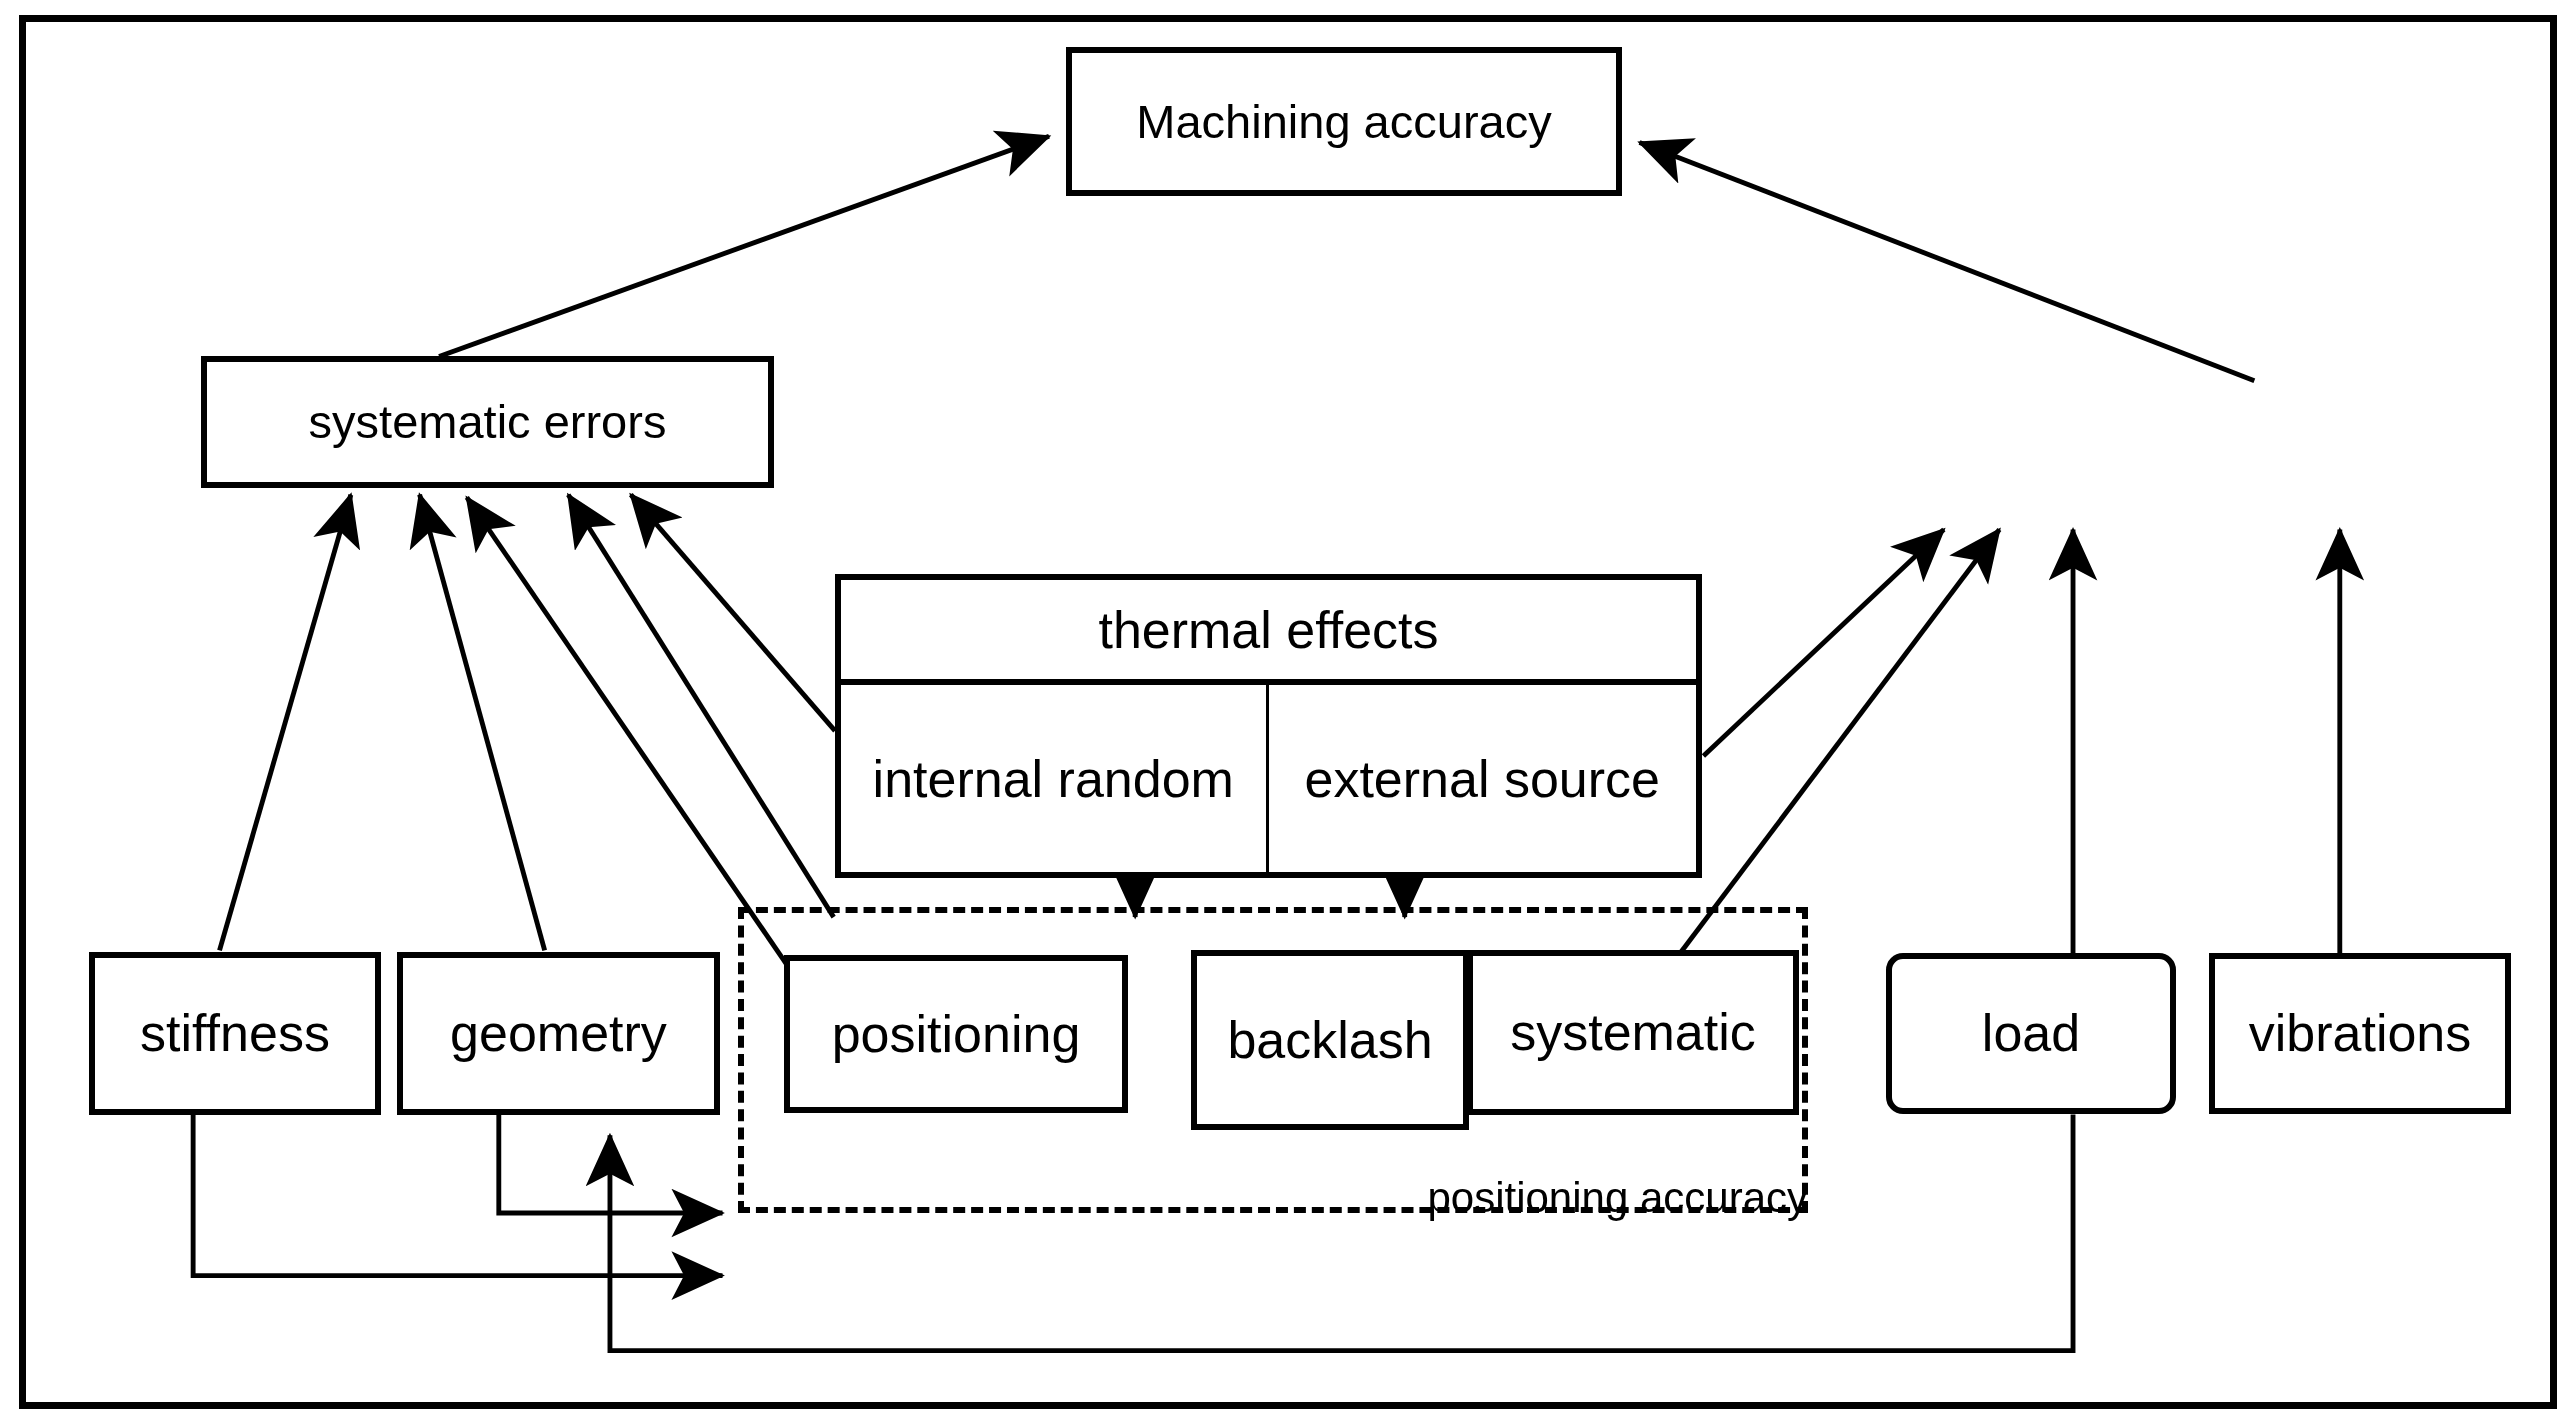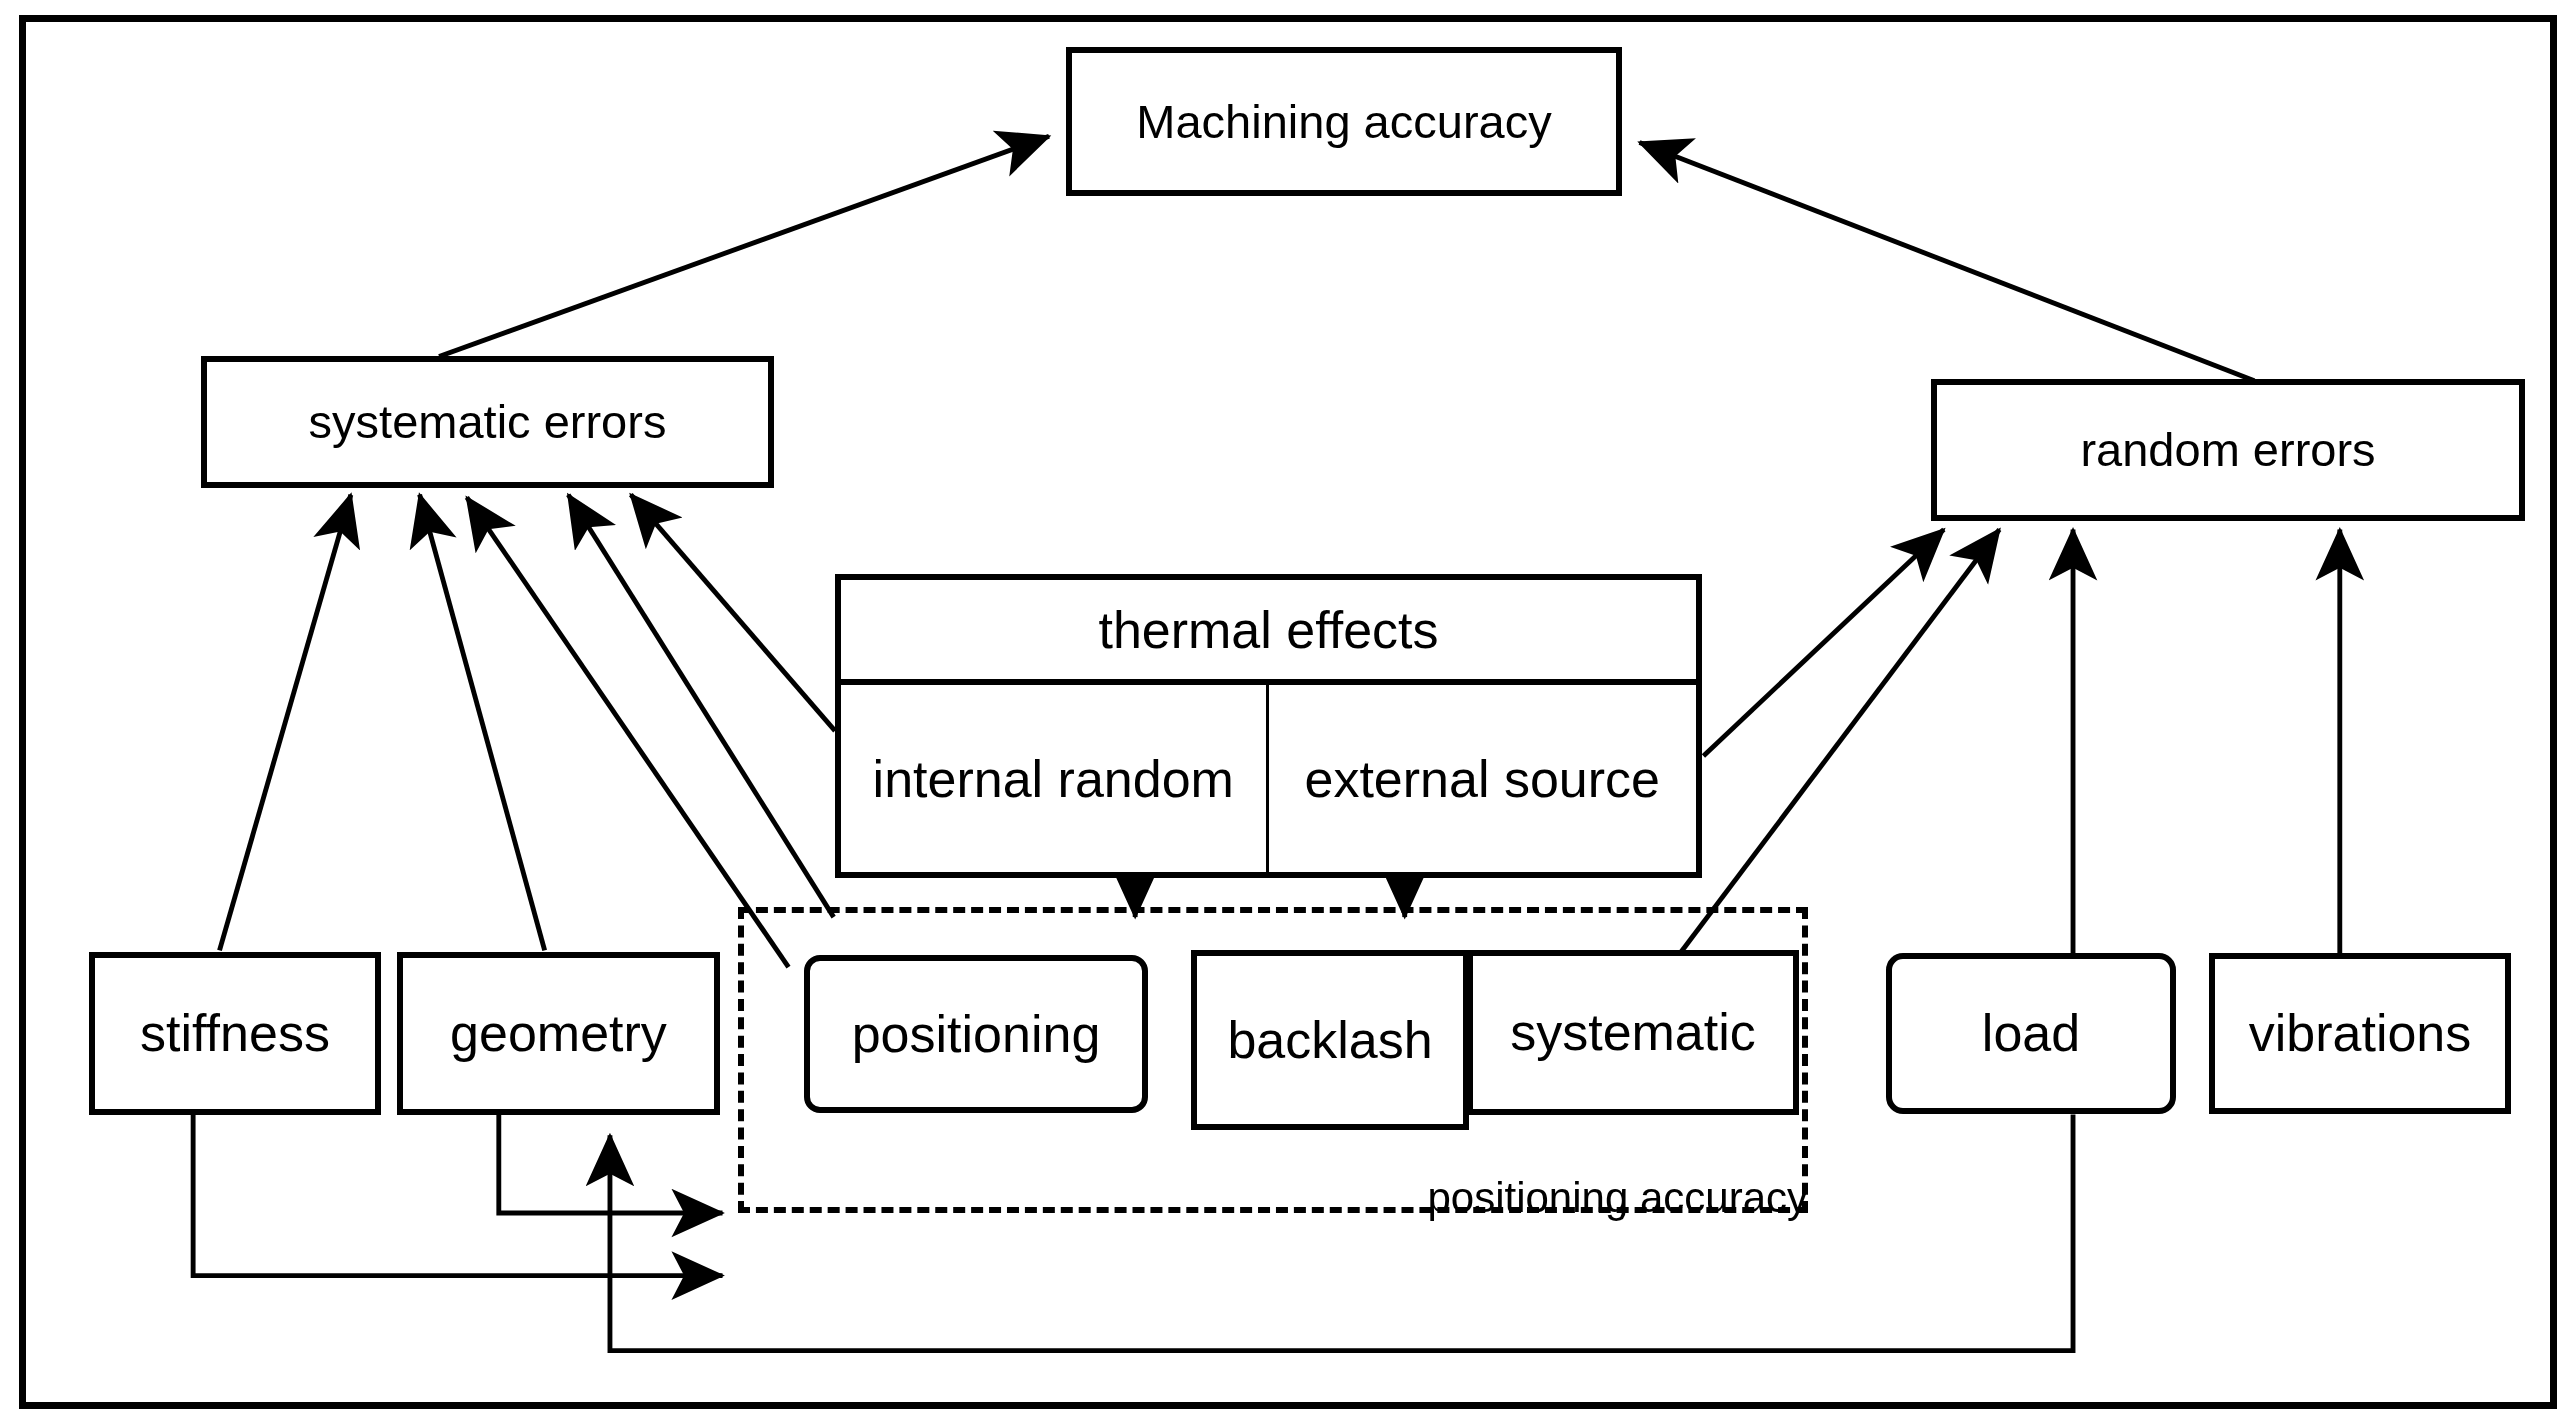--- a/index.html
+++ b/index.html
@@ -69,21 +69,21 @@
     border:6.3px dashed #000;
     background:transparent;
   }
   #lbl-positioning-accuracy{
     position:absolute;left:738px;top:1174px;width:1070px;
     text-align:right;font-size:42px;color:#000;
   }
 
   #n-stiffness{left:89px;top:952px;width:292px;height:163px;}
   #n-geometry{left:397px;top:952px;width:323px;height:163px;}
-  #n-positioning{left:804px;top:955px;width:344px;height:158px;border-radius:16px;}
+  #n-positioning{left:784px;top:955px;width:344px;height:158px;}
   #n-backlash{left:1159px;top:950px;width:278px;height:180px;margin-left:32px;}
   #n-dispersion{left:1467px;top:950px;width:332px;height:165px;}
   #n-load{left:1886px;top:953px;width:290px;height:161px;border-radius:17px;}
   #n-vibrations{left:2209px;top:953px;width:302px;height:161px;}
 </style>
 </head>
 <body>
 
 <div id="root">
 
@@ -125,23 +125,20 @@
   </svg>
 
   <div class="node" id="n-machining">
     <span class="f60">Machining accuracy</span>
   </div>
 
   <div class="node" id="n-systematic">
     <span class="f60">systematic errors</span>
   </div>
 
-  <div class="node" id="n-random">
-    <span class="f60">random errors</span>
-  </div>
 
   <div id="n-thermal-group">
     <div id="n-thermal-head">
       <span class="f58">thermal effects</span>
     </div>
     <div id="n-thermal-internal">
       <span class="f58">internal random</span>
     </div>
     <div id="n-thermal-external">
       <span class="f58">external source</span>

